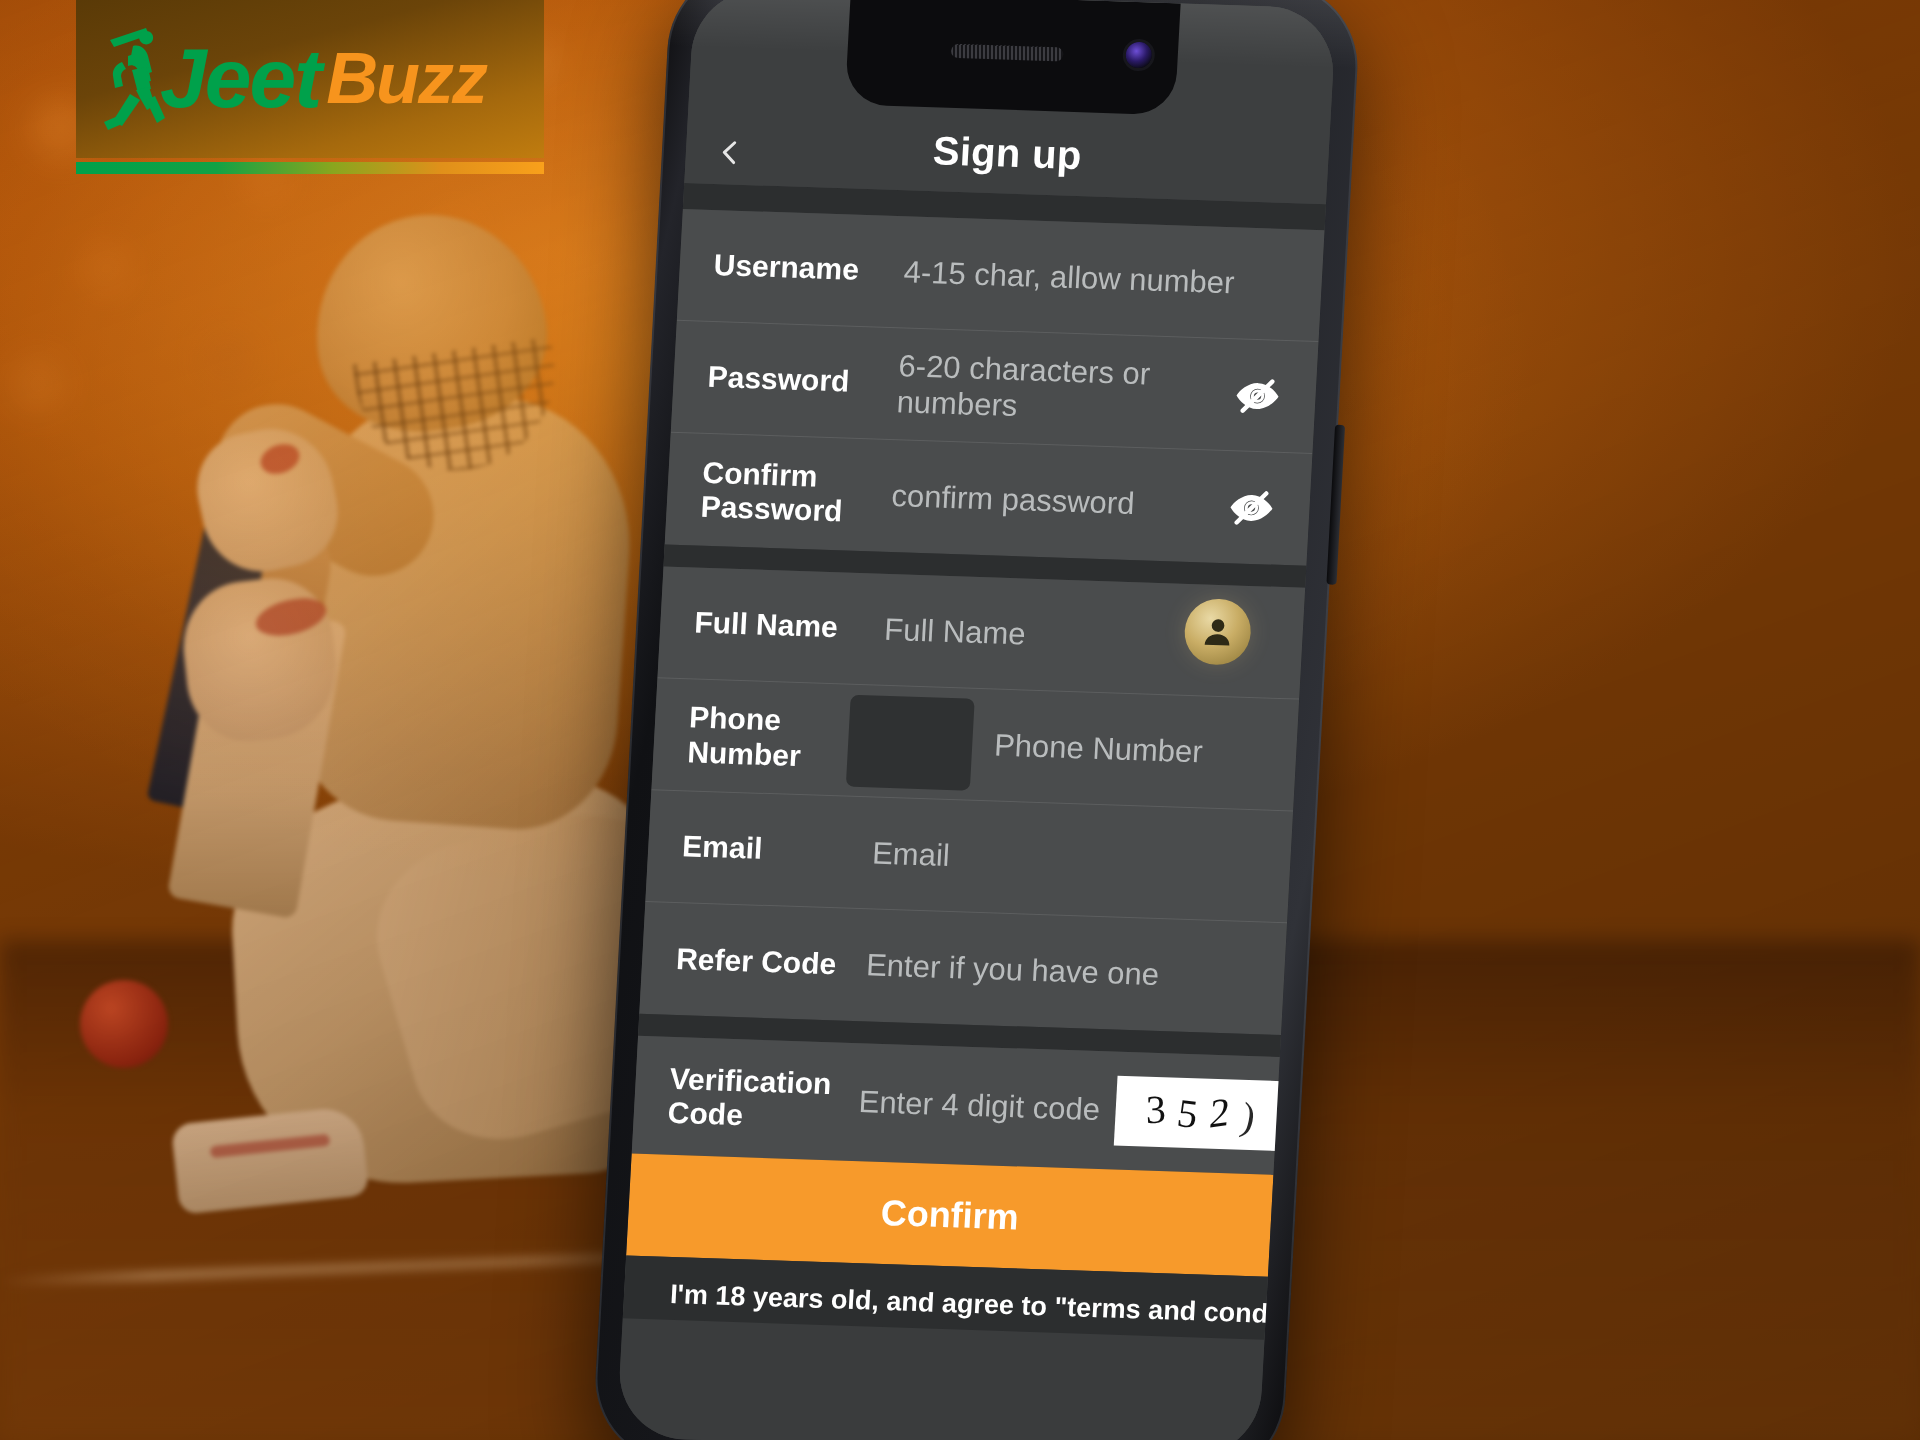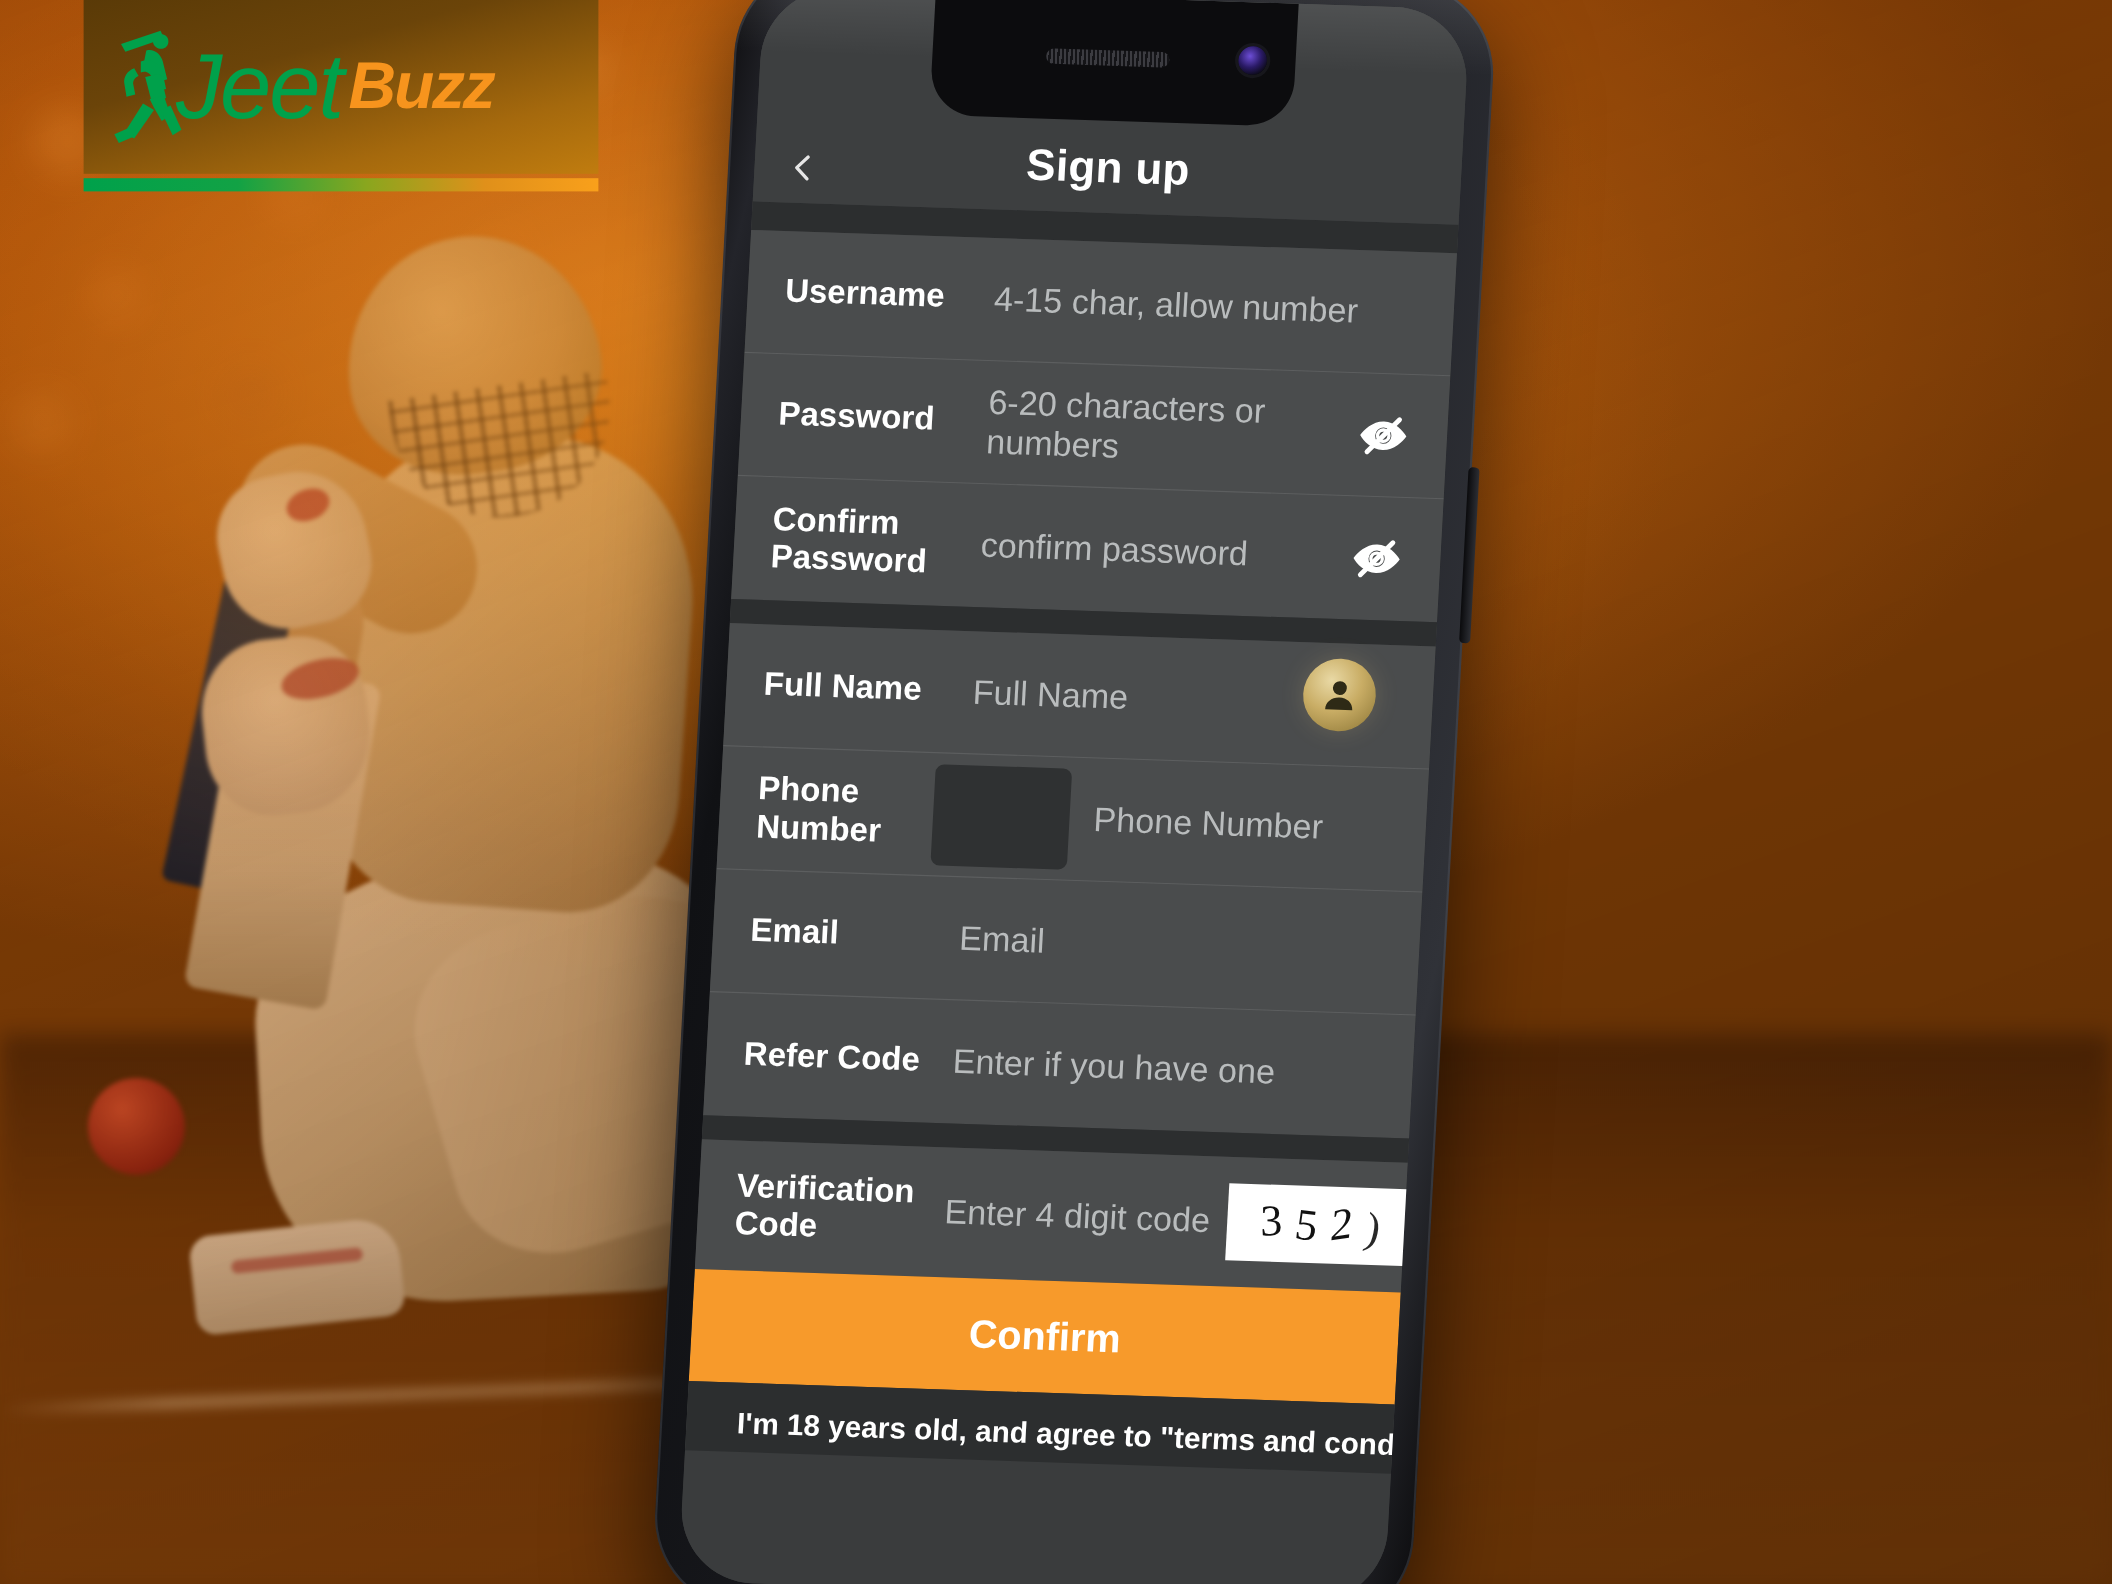--- a/index.html
+++ b/index.html
@@ -168,29 +168,29 @@
   .logo-text {
     position: absolute;
     left: 26px; top: 18px;
     width: 430px; height: 120px;
     display: flex;
     align-items: center;
   }
   .logo-batsman { width: 74px; height: 104px; flex: 0 0 auto; }
   .logo-jeet {
     font-size: 84px;
-    font-weight: 400;
+    font-weight: 700;
     font-style: italic;
     color: #00a14b;
     letter-spacing: -2px;
     line-height: 1;
     margin-left: -16px;
   }
   .logo-buzz {
-    font-size: 60px;
+    font-size: 72px;
     font-weight: 800;
     font-style: italic;
     color: #f7941d;
     letter-spacing: -2px;
     line-height: 1;
     margin-left: 6px;
   }
   .logo-bar {
     position: absolute;
     left: 0; top: 162px; width: 468px; height: 12px;

